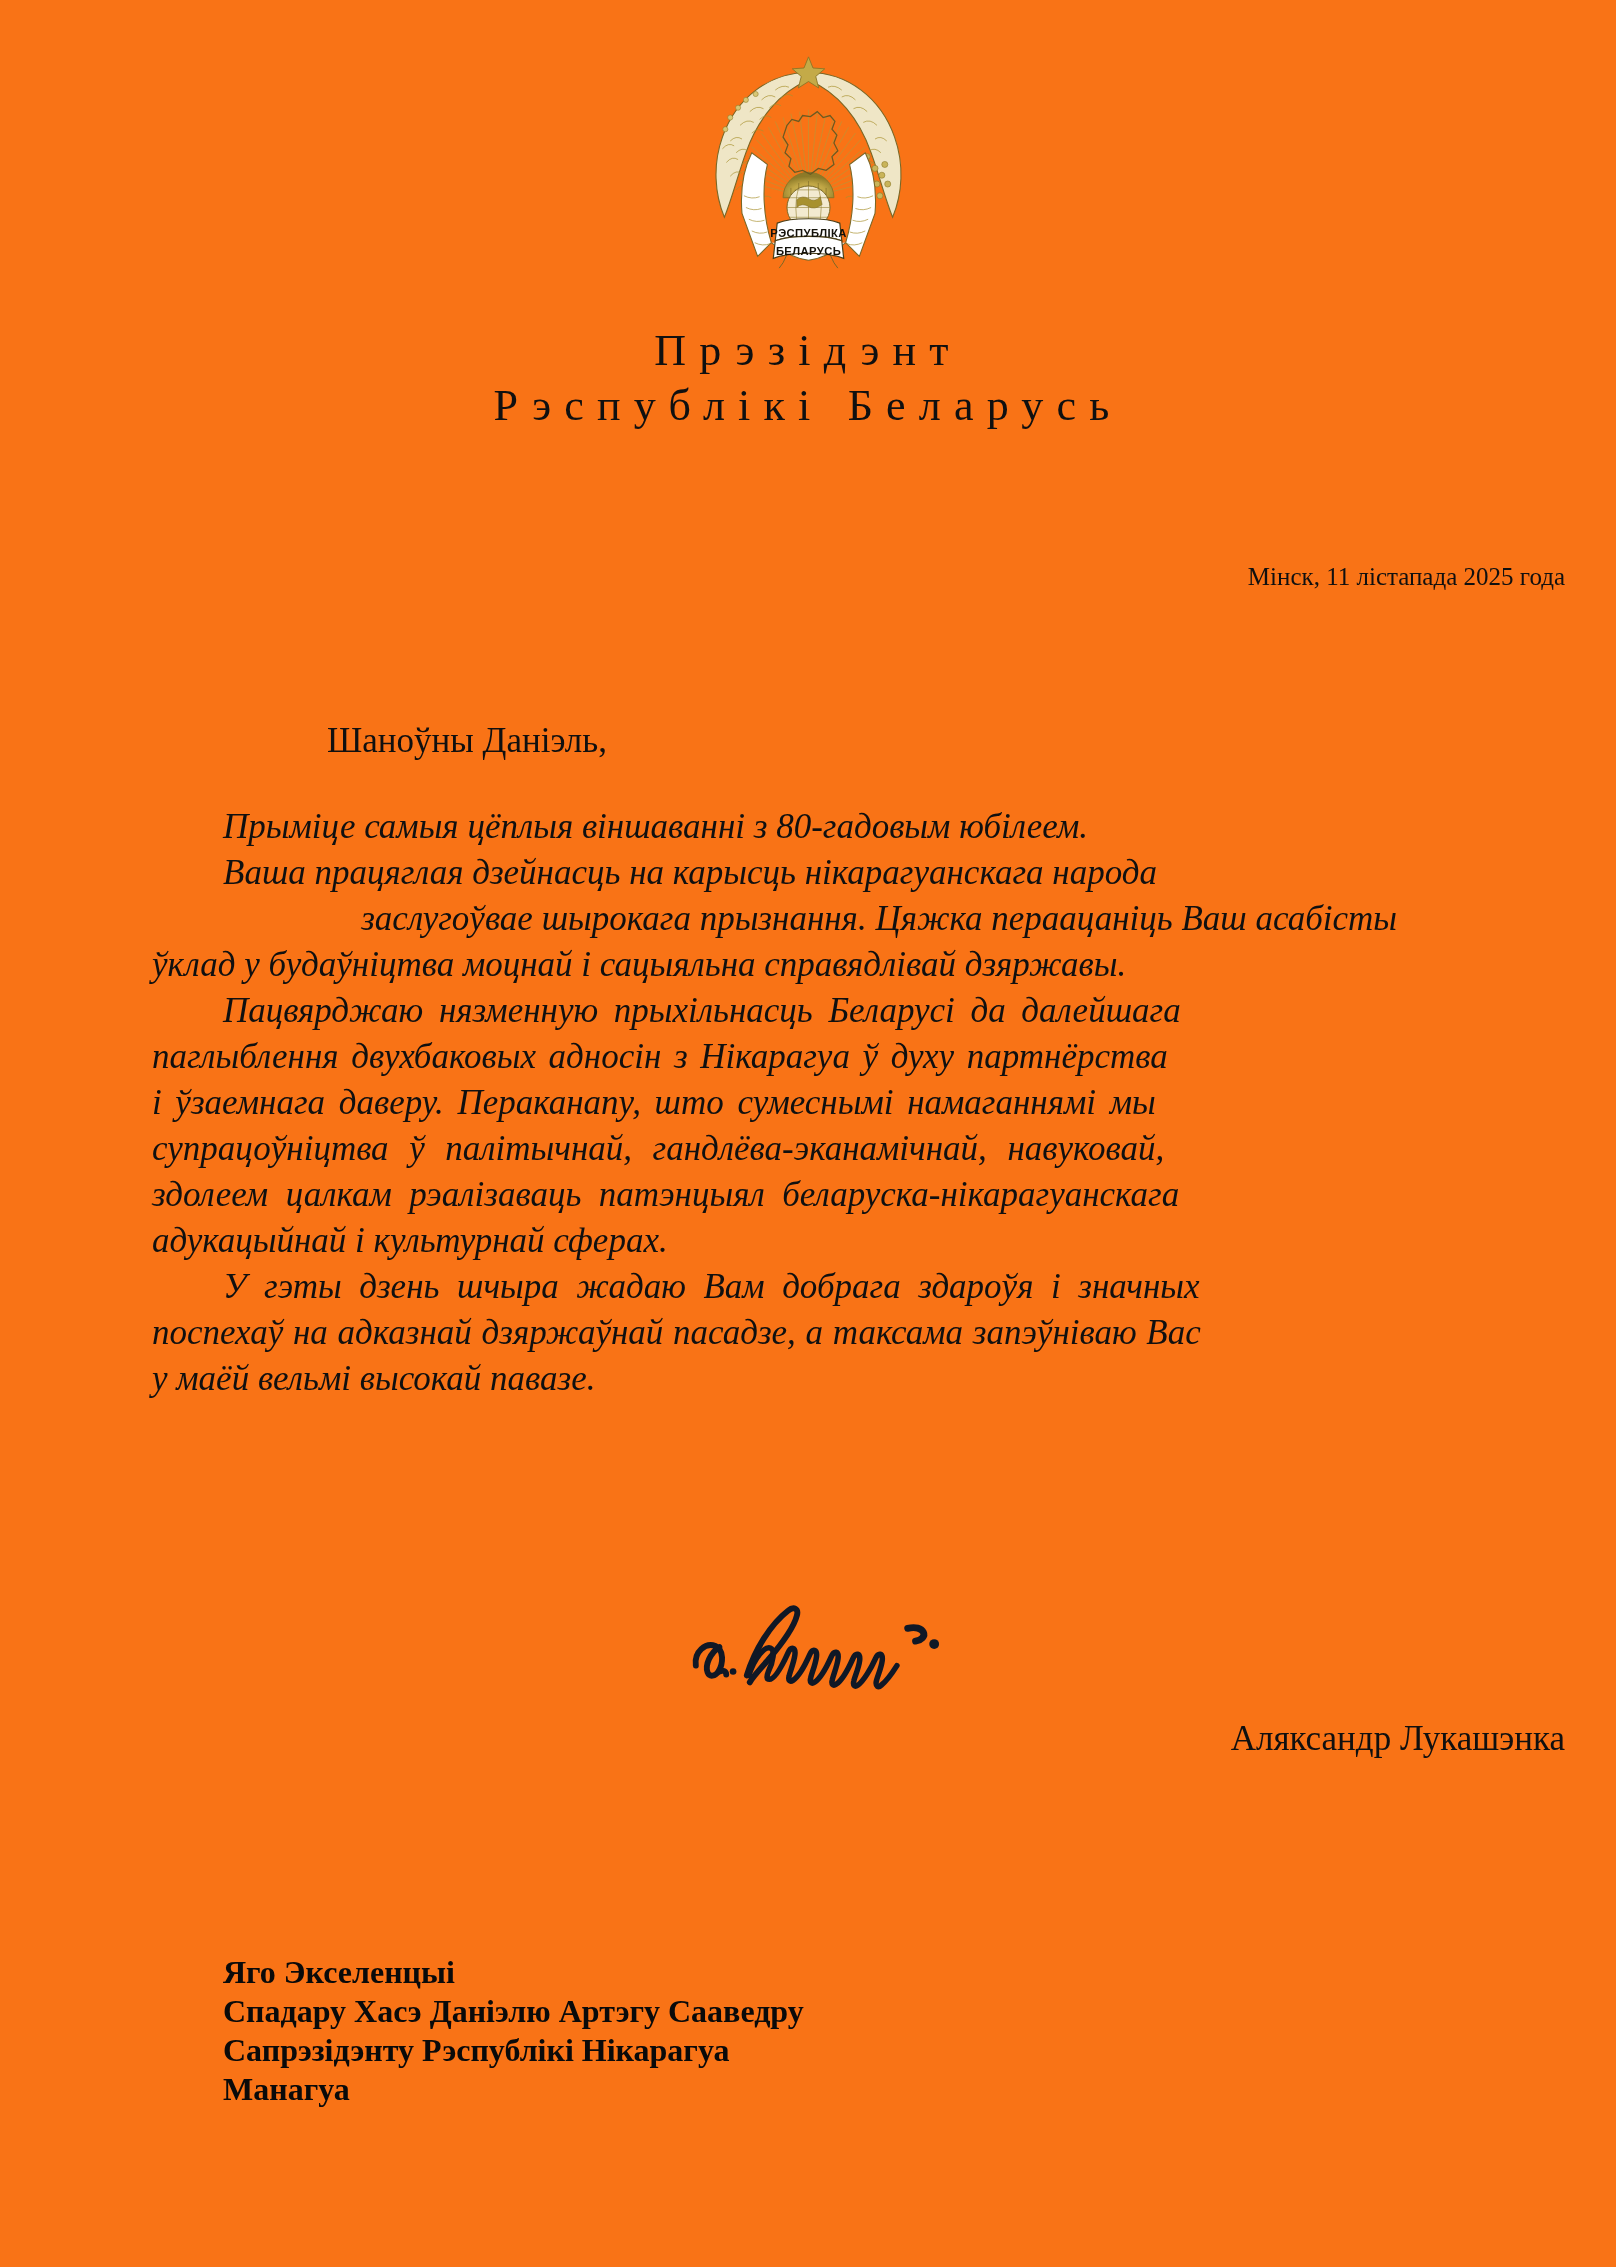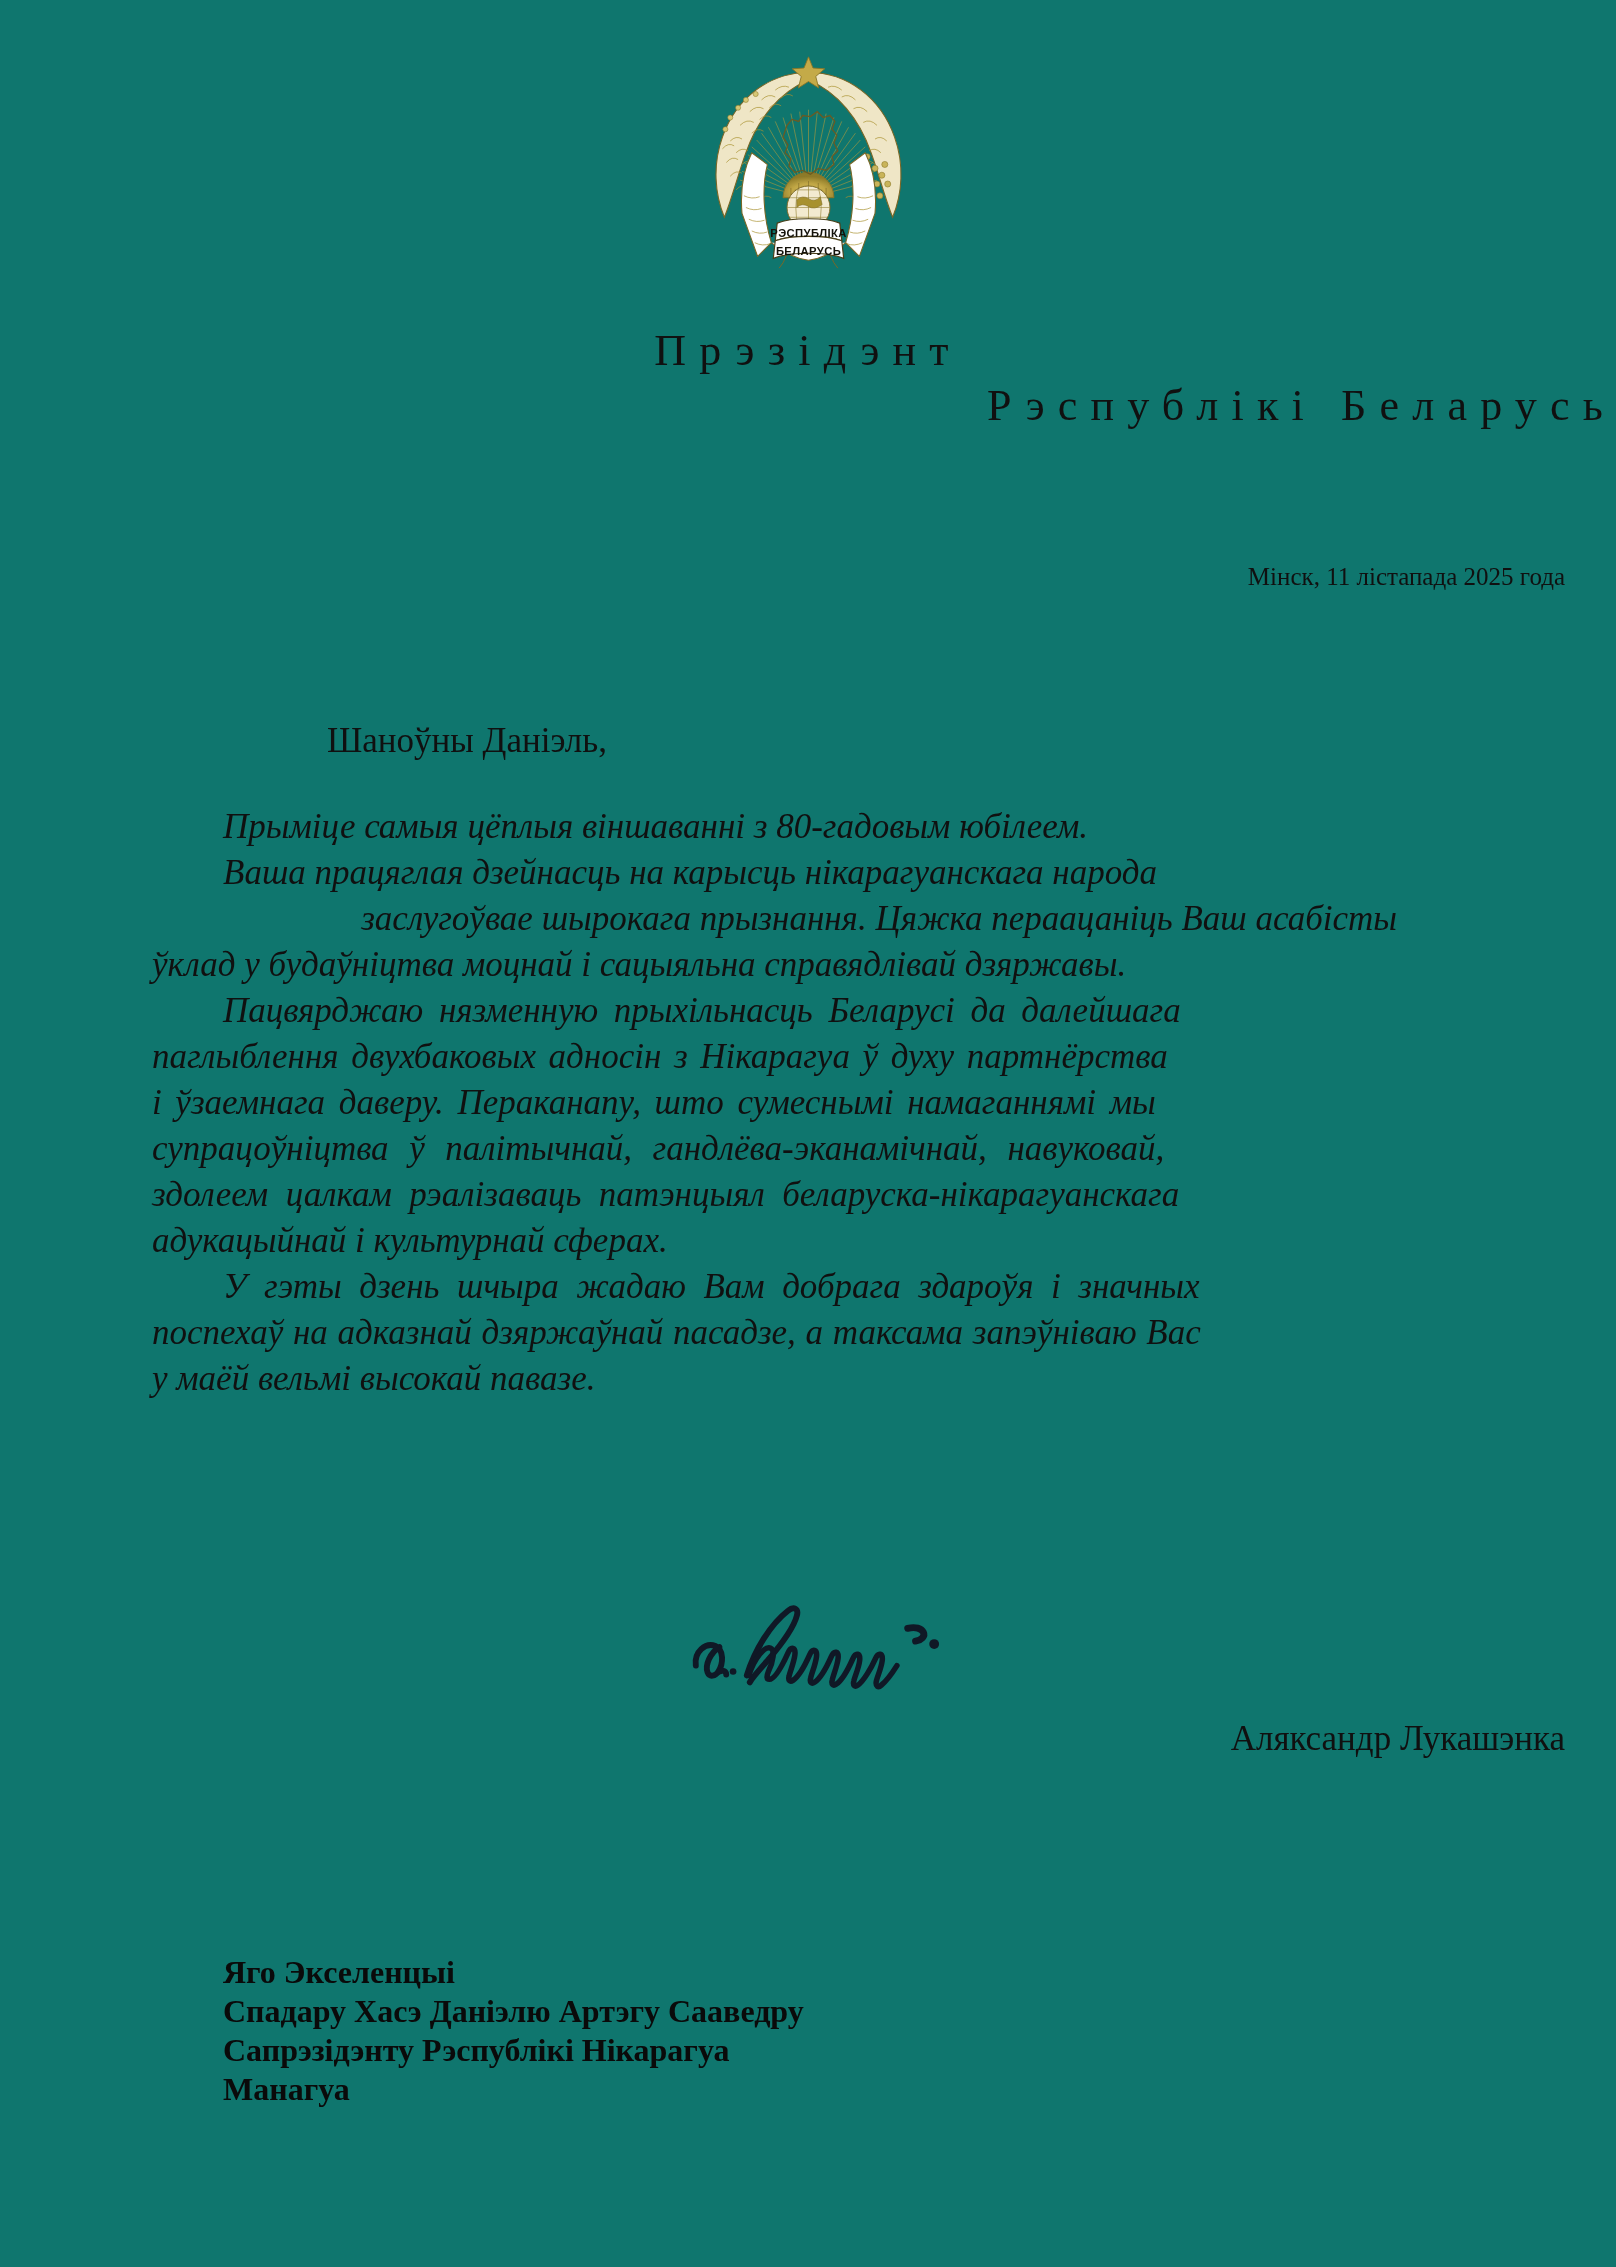--- a/index.html
+++ b/index.html
@@ -10,21 +10,21 @@
   }
   body {
     font-family: "Liberation Serif", "DejaVu Serif", serif;
     color: #0d0d0d;
   }
   .page {
     position: relative;
     width: 1616px;
     height: 2267px;
     margin: 0 auto;
-    background: #0f766e;
+    background: #f97316;
     overflow: hidden;
   }
 
   
   .emblem-wrap {
     position: absolute;
     left: 0;
     top: 51px;
     width: 100%;
     display: flex;
@@ -51,21 +51,20 @@
     letter-spacing: 0.30em;
     white-space: pre;
   }
   .letterhead .line1 {
     font-size: 44px;
     line-height: 1.18;
   }
   .letterhead .line2 {
     font-size: 44px;
     line-height: 1.30;
-    text-align: right;
   }
 
   
   .dateline {
     position: absolute;
     right: 51px;
     top: 562px;
     font-size: 25px;
     line-height: 1.2;
     white-space: pre;

